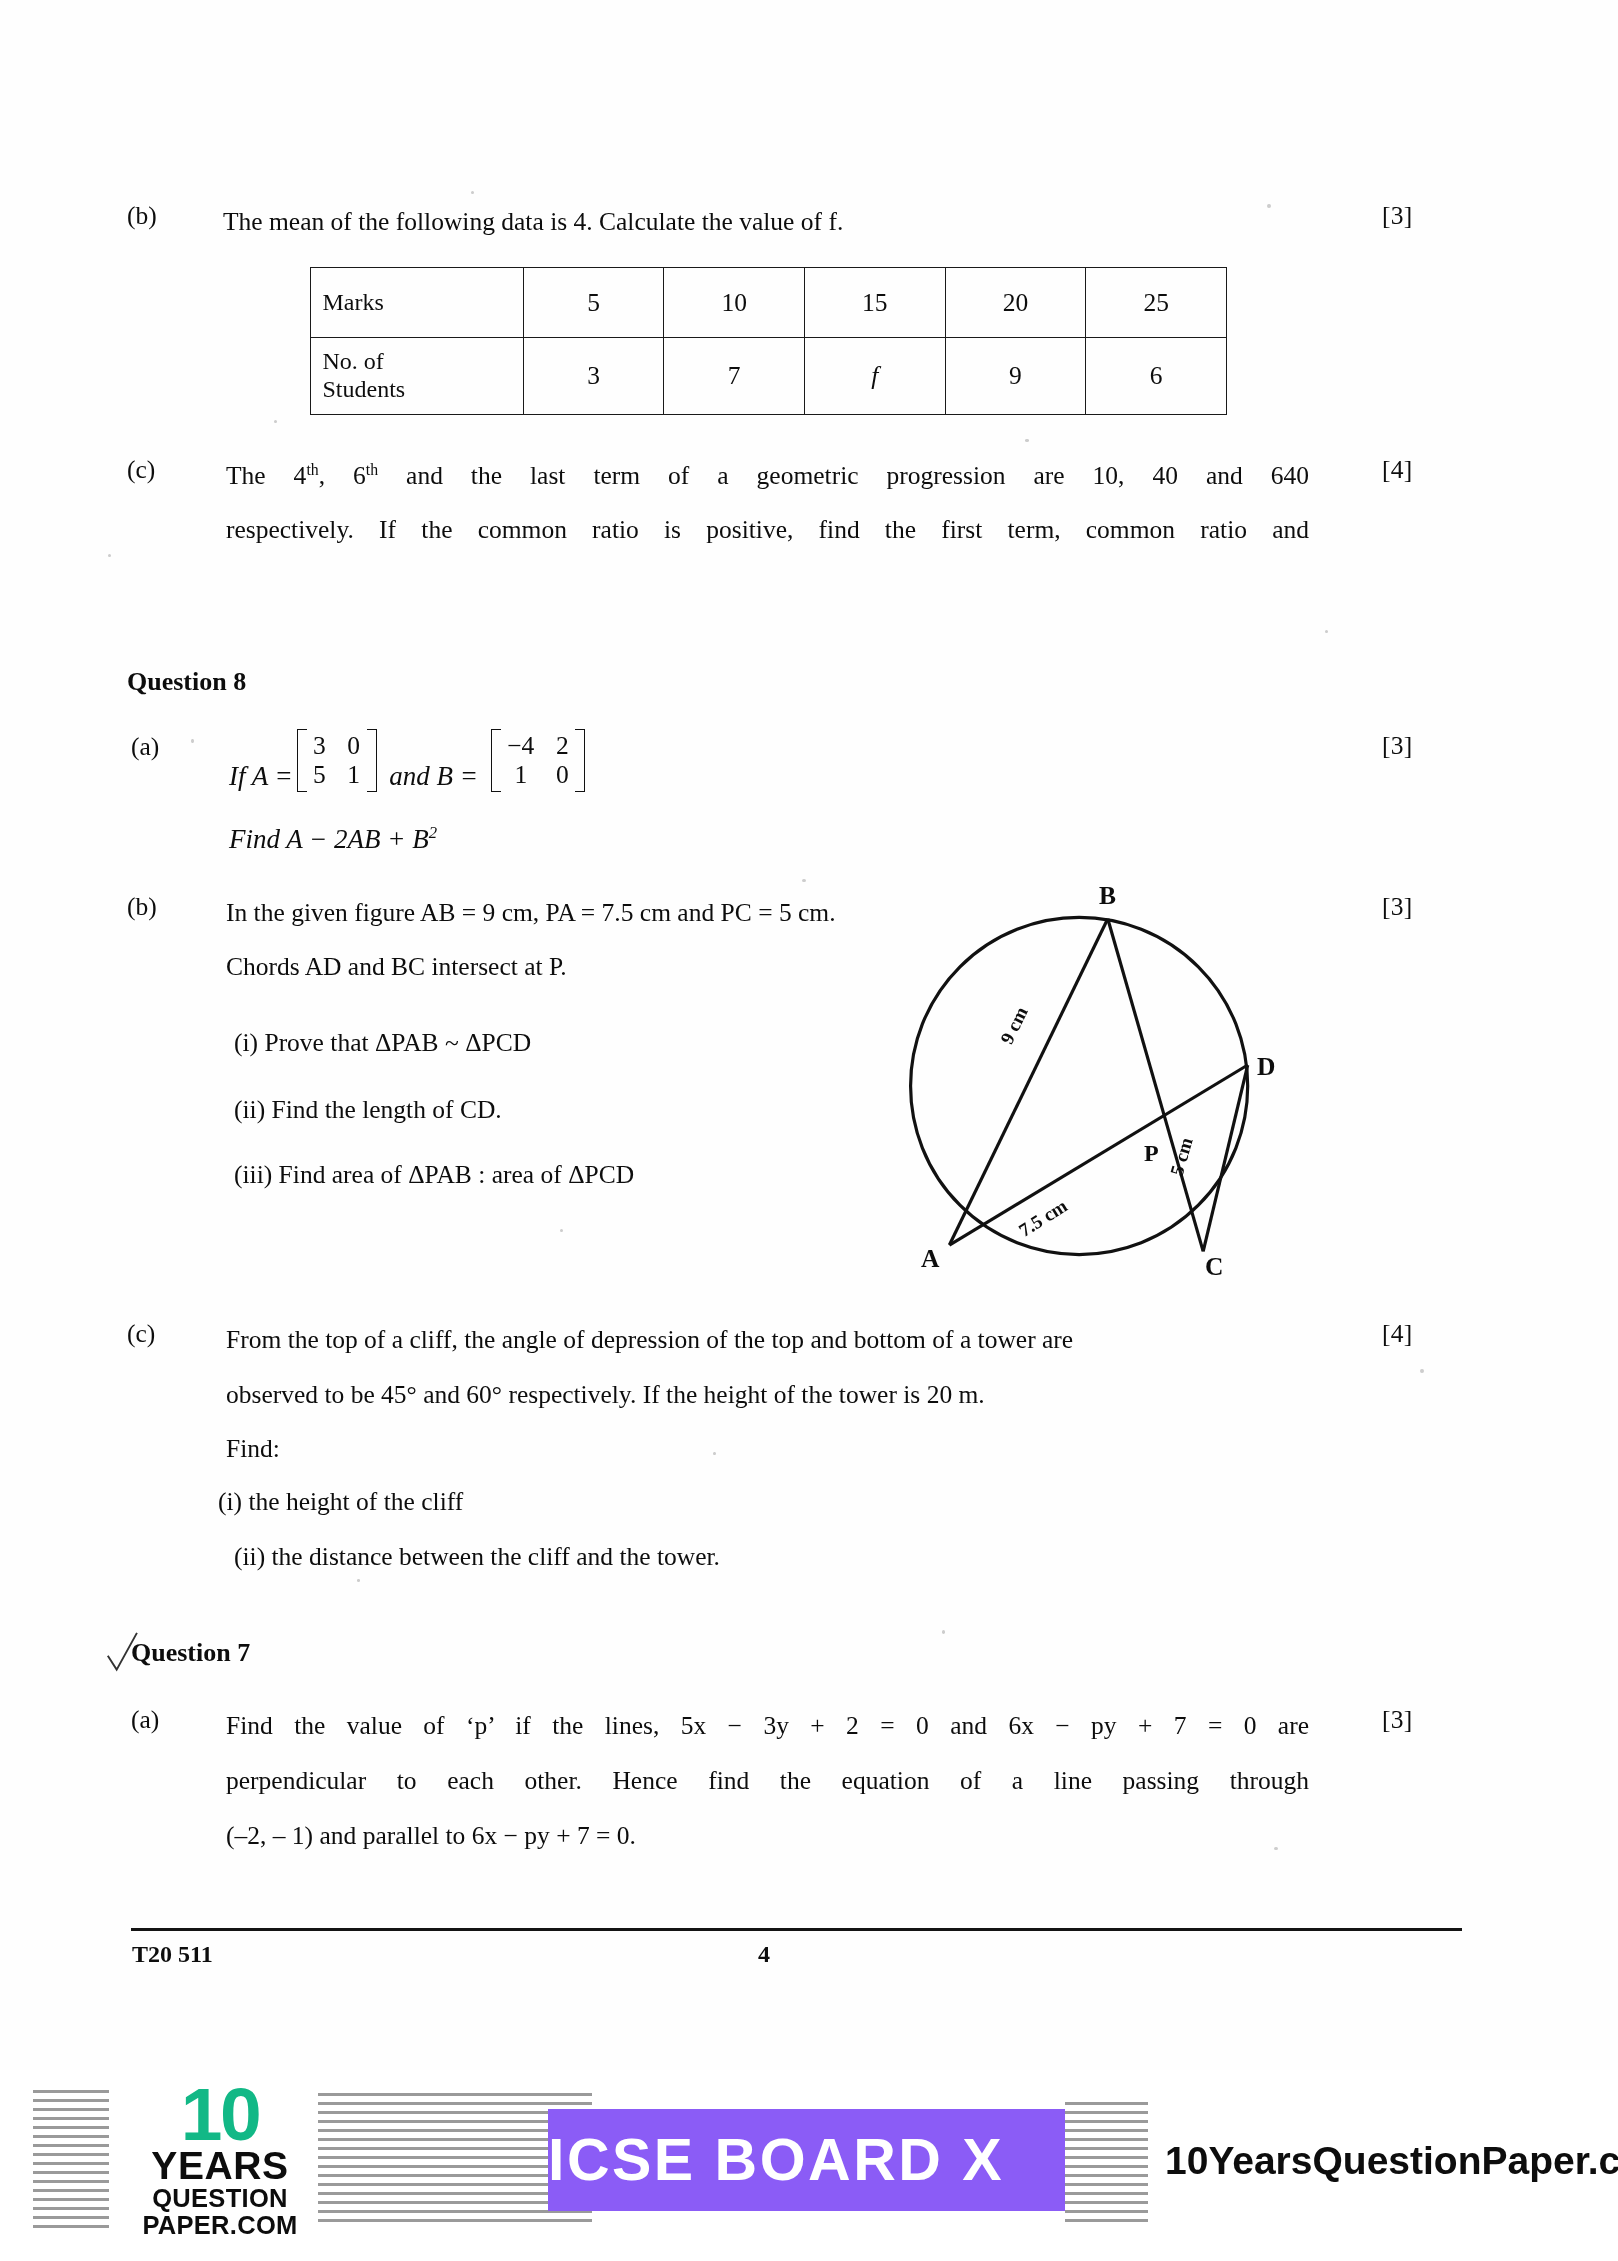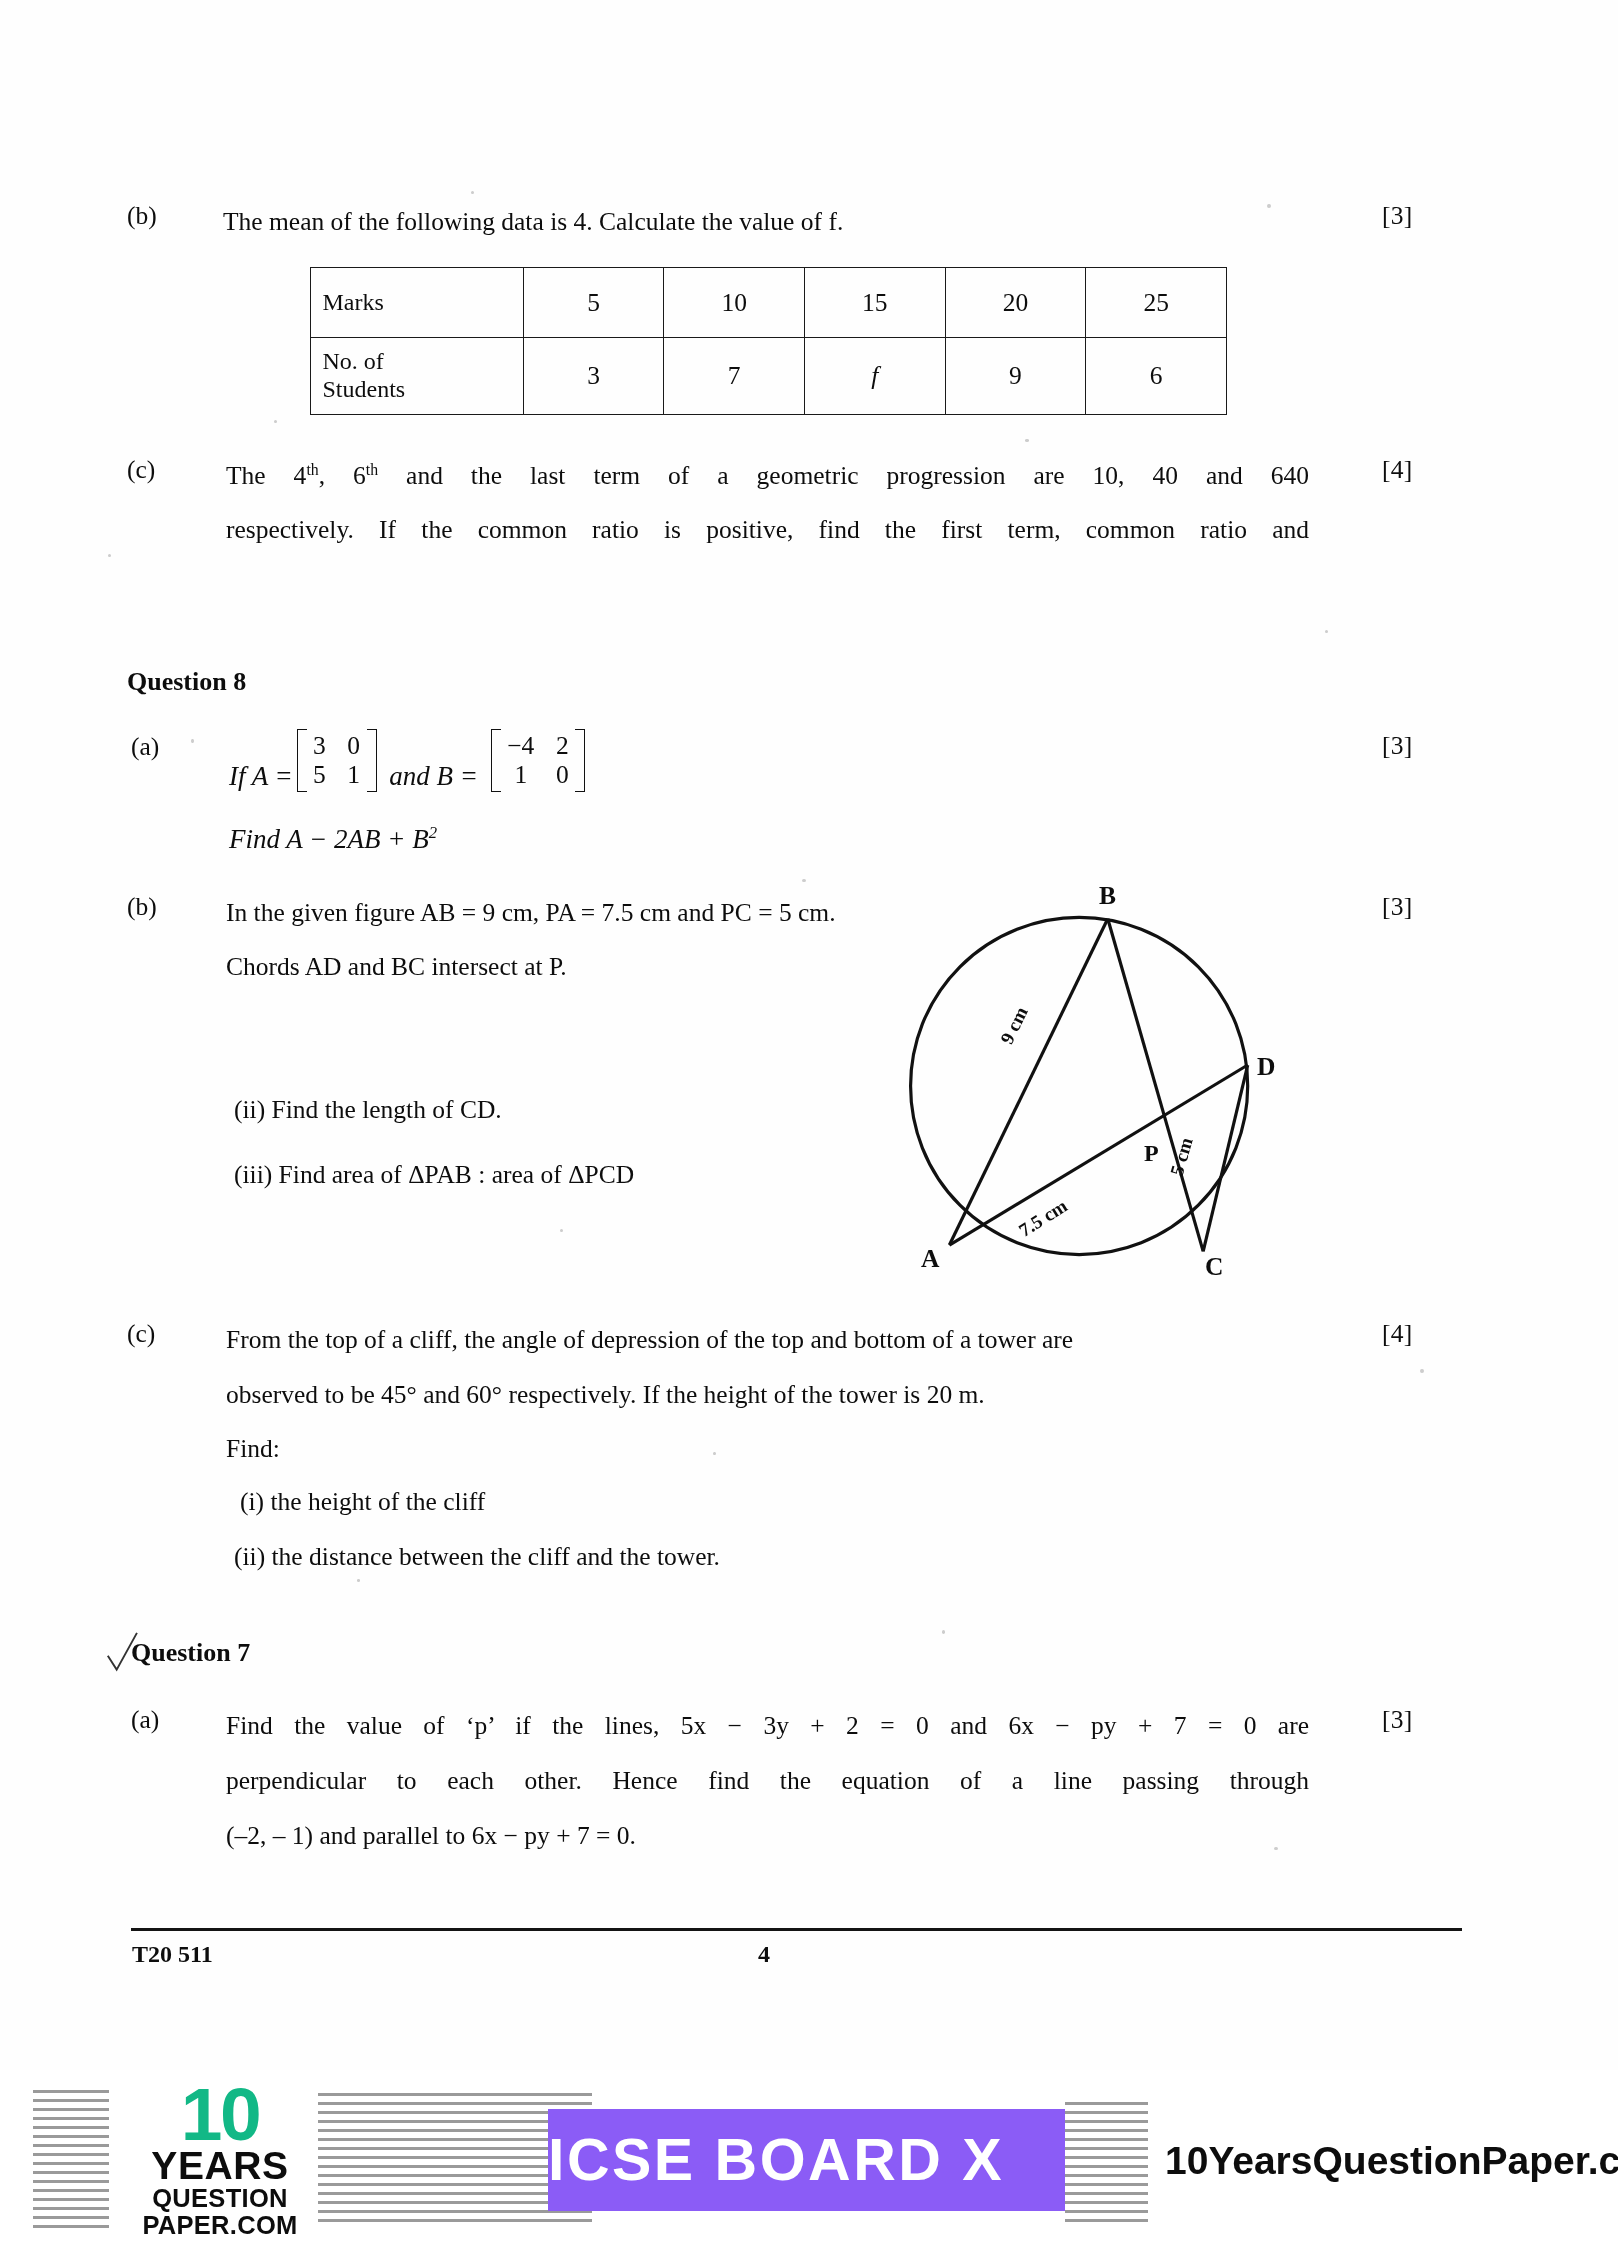--- a/index.html
+++ b/index.html
@@ -137,20 +137,21 @@
   </div>
 
   <div class="body-txt ital" style="position:absolute;left:229px;top:818px;font-size:27px;">
     <span>Find A − 2AB + B</span><sup>2</sup>
   </div>
 
   <div class="lbl" style="position:absolute;left:127px;top:892px;font-size:25.5px;">(b)</div>
   <div class="marks" style="left:1382px;top:892px;">[3]</div>
   <div class="body-txt" style="position:absolute;left:226px;top:892px;width:783px;">In the given figure AB = 9 cm, PA = 7.5 cm and PC = 5 cm.</div>
   <div class="body-txt" style="position:absolute;left:226px;top:946px;width:783px;">Chords AD and BC intersect at P.</div>
+  <div class="body-txt" style="position:absolute;left:234px;top:1022px;width:783px;">(i)   Prove that ΔPAB ~ ΔPCD</div>
   <div class="body-txt" style="position:absolute;left:234px;top:1089px;width:783px;">(ii)  Find the length of CD.</div>
   <div class="body-txt" style="position:absolute;left:234px;top:1154px;width:783px;">(iii) Find area of ΔPAB : area of ΔPCD</div>
 
   <div class="figure" style="left:888px;top:892px;width:395px;height:388px;">
     <svg width="395" height="388" viewBox="0 0 620 610">
 
       <circle cx="300" cy="305" r="265" fill="none" stroke="#111" stroke-width="5"></circle>
 
       <line x1="96" y1="555" x2="345" y2="42" stroke="#111" stroke-width="5"></line>
 
@@ -170,21 +171,21 @@
     <div class="fig-dim" style="left:108px;top:146px;transform:rotate(-64deg);transform-origin:left top;">9 cm</div>
     <div class="fig-dim" style="left:127px;top:331px;transform:rotate(-32deg);transform-origin:left top;">7.5 cm</div>
     <div class="fig-dim" style="left:278px;top:280px;transform:rotate(-74deg);transform-origin:left top;">5 cm</div>
   </div>
 
   <div class="lbl" style="position:absolute;left:127px;top:1319px;font-size:25.5px;">(c)</div>
   <div class="marks" style="left:1382px;top:1319px;">[4]</div>
   <div class="body-txt" style="position:absolute;left:226px;top:1319px;width:1108px;">From the top of a cliff, the angle of depression of the top and bottom of a tower are</div>
   <div class="body-txt" style="position:absolute;left:226px;top:1374px;width:1108px;">observed to be 45° and 60° respectively.  If the height of the tower is 20 m.</div>
   <div class="body-txt" style="position:absolute;left:226px;top:1428px;">Find:</div>
-  <div class="body-txt" style="position:absolute;left:240px;top:1481px;text-align:right;">(i)   the height of the cliff</div>
+  <div class="body-txt" style="position:absolute;left:218px;top:1481px;text-align:right;">(i)   the height of the cliff</div>
   <div class="body-txt" style="position:absolute;left:234px;top:1536px;">(ii)  the distance between the cliff and the tower.</div>
 
   <div class="qhead" style="left:131px;top:1638px;">Question 7</div>
 
   <svg class="figure" style="left:104px;top:1630px;" width="38" height="45" viewBox="0 0 60 70">
     <path d="M6 40 L20 62 L52 4" fill="none" stroke="#333" stroke-width="3"></path>
   </svg>
 
   <div class="lbl" style="position:absolute;left:131px;top:1705px;font-size:25.5px;">(a)</div>
   <div class="marks" style="left:1382px;top:1705px;">[3]</div>

